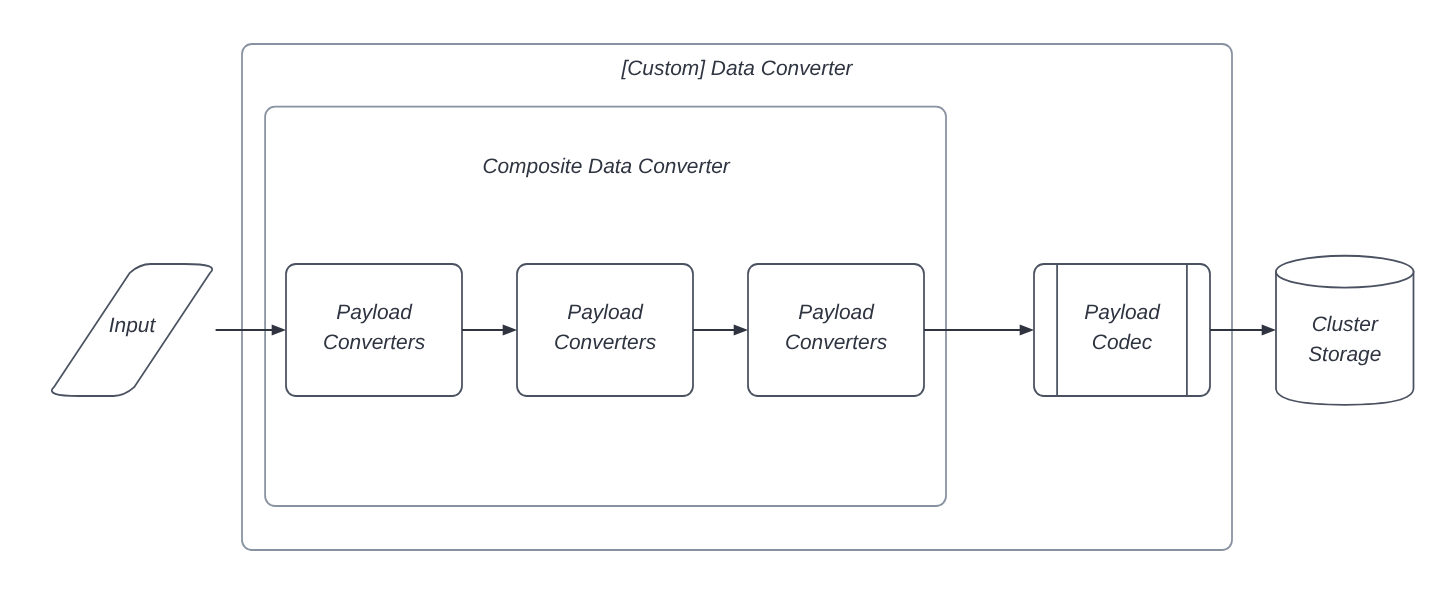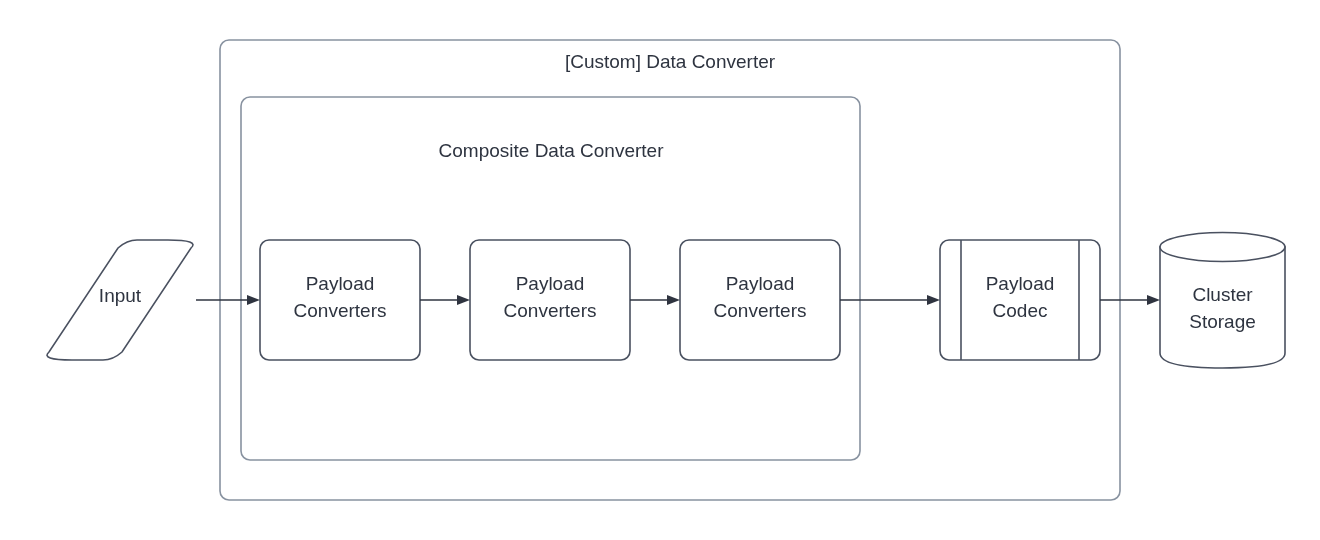--- a/index.html
+++ b/index.html
@@ -7,20 +7,21 @@
     padding: 0;
     background: #ffffff;
   }
   #canvas {
     position: relative;
     width: 1320px;
     height: 540px;
     background: #ffffff;
     font-family: "Liberation Sans", sans-serif;
     overflow: hidden;
+    font-style: italic;
   }
   #diagram-svg {
     position: absolute;
     left: 0;
     top: 0;
     width: 1320px;
     height: 540px;
   }
   .shape-stroke {
     fill: #ffffff;

